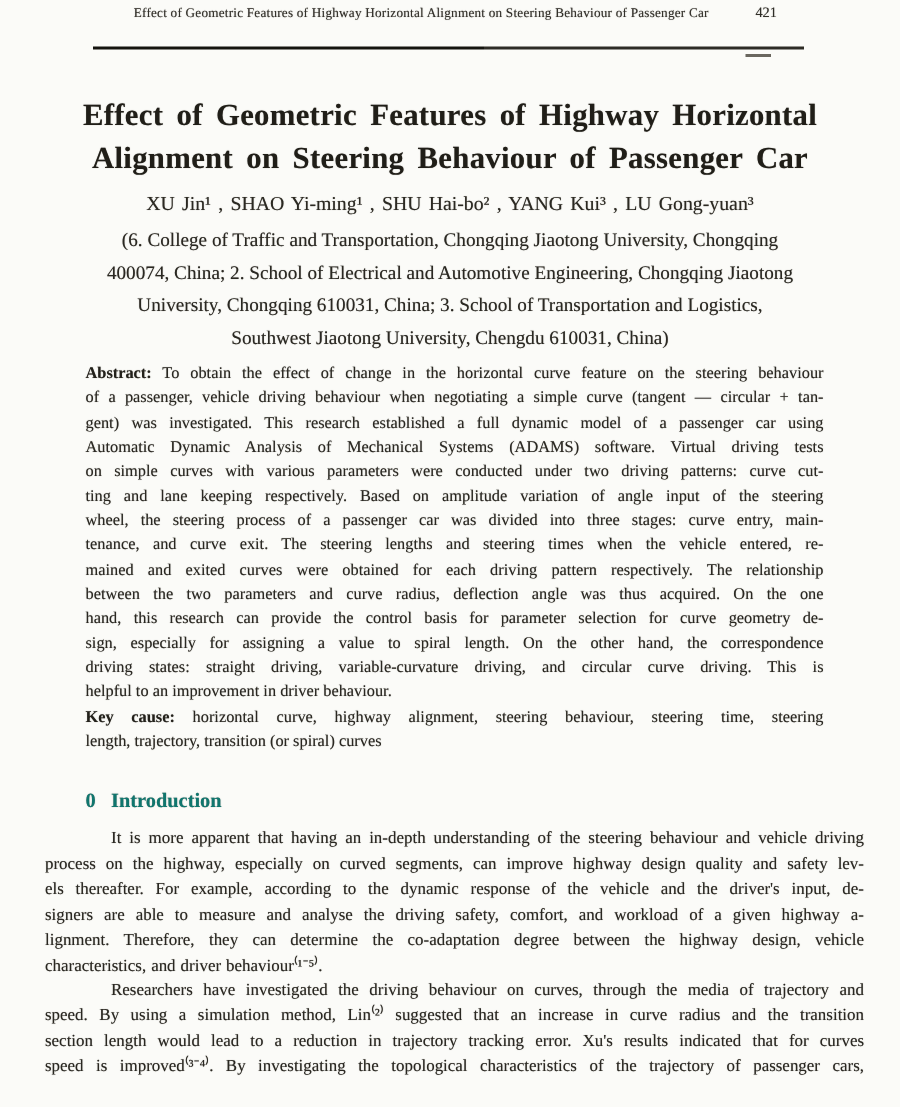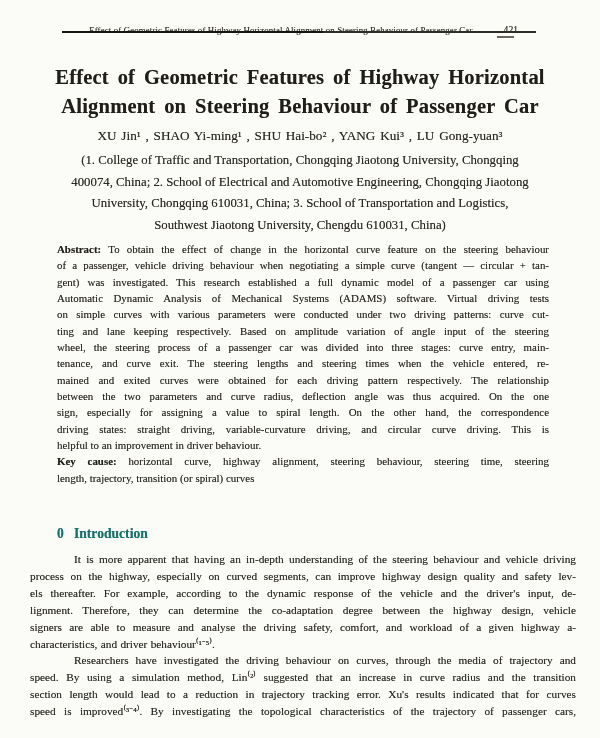--- a/index.html
+++ b/index.html
@@ -8,21 +8,21 @@
     background:#fbfbf8;
     font-family:"Liberation Serif", serif;
     color:#2a2822;
     position:relative;
     overflow:hidden;
     text-shadow:0 0 .6px rgba(52,48,40,.55);
   }
   .abs { position:absolute; }
 
   
-  .running-head { top:24px; left:68px; width:450px; display:flex; align-items:baseline; }
+  .running-head { top:3px; left:68px; width:450px; display:flex; align-items:baseline; }
   .rh-title { flex:1; text-align:center; font-size:8.8px; letter-spacing:.15px; color:#33312b; }
   .rh-page { font-size:9.6px; margin-left:10px; color:#2f2d27; }
   .head-rule { top:31px; left:62px; width:474px; height:2px;
     background:linear-gradient(to right,#15140f 0 55%, #2e2c26 55% 100%); }
   .head-dash { top:36px; left:497px; width:17px; height:2px; background:#6a675f; }
 
   
   .paper-title { top:63px; left:40px; width:520px; font-weight:bold;
     font-size:20.5px; line-height:28.5px; word-spacing:3.5px; letter-spacing:.2px; color:#201e18; }
   .paper-title .line { text-align:center; }
@@ -62,57 +62,58 @@
 <div class="abs head-dash"></div>
 
 <h1 class="abs paper-title center-lines" style="margin:0;">
     <div class="line">Effect of Geometric Features of Highway Horizontal</div>
     <div class="line">Alignment on Steering Behaviour of Passenger Car</div>
   </h1>
 
 <div class="abs authors">XU Jin¹ , SHAO Yi-ming¹ , SHU Hai-bo² , YANG Kui³ , LU Gong-yuan³</div>
 
 <div class="abs affiliations center-lines">
-    <div class="line">(1. College of Traffic and Transportation, Chongqing Jiaotong University, Chongqing</div>
+    <div class="line">(6. College of Traffic and Transportation, Chongqing Jiaotong University, Chongqing</div>
     <div class="line">400074, China; 2. School of Electrical and Automotive Engineering, Chongqing Jiaotong</div>
     <div class="line">University, Chongqing 610031, China; 3. School of Transportation and Logistics,</div>
     <div class="line">Southwest Jiaotong University, Chengdu 610031, China)</div>
   </div>
 
 <div class="abs abstract-block">
   <div class="jlines last-left">
       <div class="line"><span class="bold">Abstract:</span><span> To obtain the effect of change in the horizontal curve feature on the steering behaviour</span></div>
       <div class="line">of a passenger, vehicle driving behaviour when negotiating a simple curve (tangent — circular + tan-</div>
       <div class="line">gent) was investigated. This research established a full dynamic model of a passenger car using</div>
       <div class="line">Automatic Dynamic Analysis of Mechanical Systems (ADAMS) software. Virtual driving tests</div>
       <div class="line">on simple curves with various parameters were conducted under two driving patterns: curve cut-</div>
       <div class="line">ting and lane keeping respectively. Based on amplitude variation of angle input of the steering</div>
       <div class="line">wheel, the steering process of a passenger car was divided into three stages: curve entry, main-</div>
       <div class="line">tenance, and curve exit. The steering lengths and steering times when the vehicle entered, re-</div>
       <div class="line">mained and exited curves were obtained for each driving pattern respectively. The relationship</div>
       <div class="line">between the two parameters and curve radius, deflection angle was thus acquired. On the one</div>
+      <div class="line">hand, this research can provide the control basis for parameter selection for curve geometry de-</div>
       <div class="line">sign, especially for assigning a value to spiral length. On the other hand, the correspondence</div>
       <div class="line">driving states: straight driving, variable-curvature driving, and circular curve driving. This is</div>
       <div class="line">helpful to an improvement in driver behaviour.</div>
     </div>
   <div class="jlines last-left kw">
       <div class="line"><span class="bold">Key cause:</span><span> horizontal curve, highway alignment, steering behaviour, steering time, steering</span></div>
       <div class="line">length, trajectory, transition (or spiral) curves</div>
     </div>
 </div>
 
 <div class="abs section-heading">0  Introduction</div>
 
 <div class="abs body-text">
   <div class="para jlines last-left">
       <div class="line">It is more apparent that having an in-depth understanding of the steering behaviour and vehicle driving</div>
       <div class="line">process on the highway, especially on curved segments, can improve highway design quality and safety lev-</div>
       <div class="line">els thereafter. For example, according to the dynamic response of the vehicle and the driver's input, de-</div>
+      <div class="line">signers are able to measure and analyse the driving safety, comfort, and workload of a given highway a-</div>
       <div class="line">lignment. Therefore, they can determine the co-adaptation degree between the highway design, vehicle</div>
-      <div class="line">signers are able to measure and analyse the driving safety, comfort, and workload of a given highway a-</div>
       <div class="line">characteristics, and driver behaviour⁽¹⁻⁵⁾.</div>
     </div>
   <div class="para jlines">
       <div class="line">Researchers have investigated the driving behaviour on curves, through the media of trajectory and</div>
       <div class="line">speed. By using a simulation method, Lin⁽²⁾ suggested that an increase in curve radius and the transition</div>
       <div class="line">section length would lead to a reduction in trajectory tracking error. Xu's results indicated that for curves</div>
       <div class="line">speed is improved⁽³⁻⁴⁾. By investigating the topological characteristics of the trajectory of passenger cars,</div>
     </div>
 </div>
 

